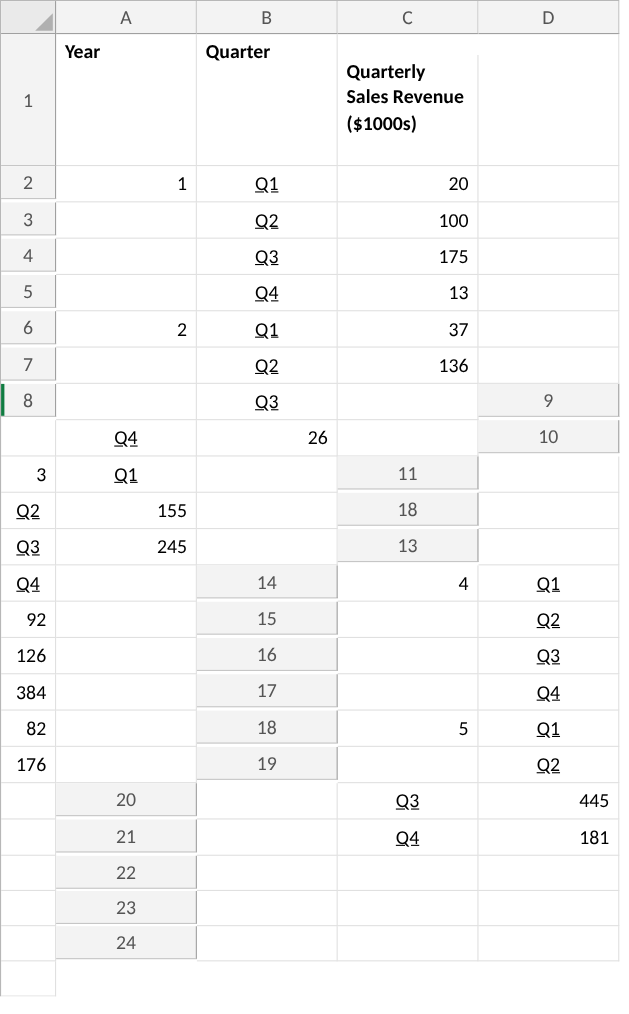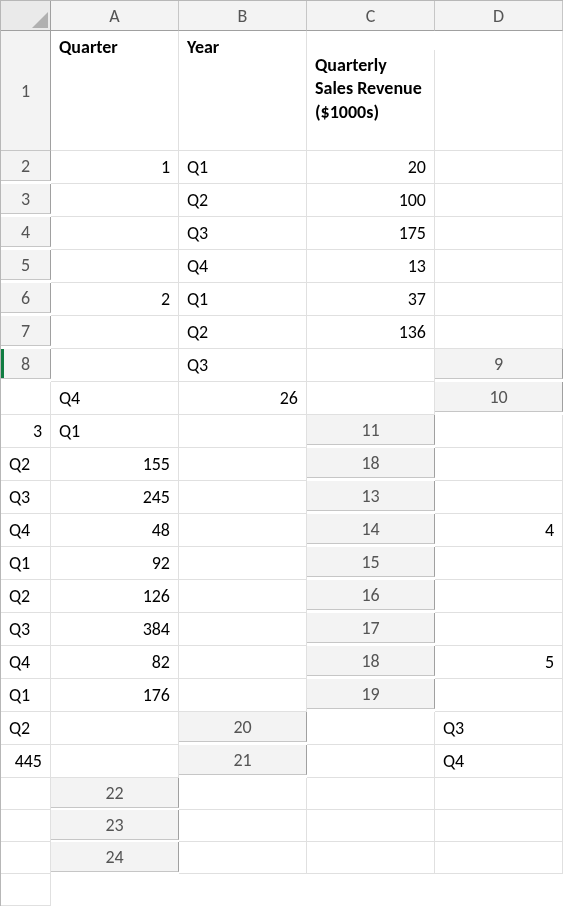--- a/index.html
+++ b/index.html
@@ -77,35 +77,35 @@
     font-size: 18px;
   }
   .row1 .cell, .row1.hdr.row {
     min-height: 120px;
   }
   .row1.hdr.row{
     height:120px;
   }
   .bold { font-weight: 700; }
   .right { text-align: right; justify-content:flex-end; }
-  .center { justify-content:center; }
+  .center { text-align: center; justify-content:center;text-decoration:underline; }
   .wrap { white-space: normal; line-height: 1.3; margin-top: 19px; }
 </style>
 </head>
 <body>
 
 <div class="sheet" id="sheet">
     <div class="hdr corner"></div>
     <div class="hdr col">A</div>
     <div class="hdr col">B</div>
     <div class="hdr col">C</div>
     <div class="hdr col">D</div>
     <div class="hdr row row1">1</div>
+    <div class="cell bold row1">Year</div>
     <div class="cell bold row1">Quarter</div>
-    <div class="cell bold row1">Year</div>
     <div class="cell bold wrap row1">Quarterly Sales Revenue ($1000s)</div>
     <div class="cell row1"></div>
     <div class="hdr row">2</div>
     <div class="cell right">1</div>
     <div class="cell center">Q1</div>
     <div class="cell right">20</div>
     <div class="cell"></div>
     <div class="hdr row">3</div>
     <div class="cell right"></div>
     <div class="cell center">Q2</div>
@@ -150,21 +150,20 @@
     <div class="cell right">155</div>
     <div class="cell"></div>
     <div class="hdr row">18</div>
     <div class="cell right"></div>
     <div class="cell center">Q3</div>
     <div class="cell right">245</div>
     <div class="cell"></div>
     <div class="hdr row">13</div>
     <div class="cell right"></div>
     <div class="cell center">Q4</div>
-    <div class="cell right">48</div>
     <div class="cell"></div>
     <div class="hdr row">14</div>
     <div class="cell right">4</div>
     <div class="cell center">Q1</div>
     <div class="cell right">92</div>
     <div class="cell"></div>
     <div class="hdr row">15</div>
     <div class="cell right"></div>
     <div class="cell center">Q2</div>
     <div class="cell right">126</div>
@@ -189,20 +188,21 @@
     <div class="cell center">Q2</div>
     <div class="cell"></div>
     <div class="hdr row">20</div>
     <div class="cell right"></div>
     <div class="cell center">Q3</div>
     <div class="cell right">445</div>
     <div class="cell"></div>
     <div class="hdr row">21</div>
     <div class="cell right"></div>
     <div class="cell center">Q4</div>
+    <div class="cell right">181</div>
     <div class="cell"></div>
     <div class="hdr row">22</div>
     <div class="cell"></div>
     <div class="cell"></div>
     <div class="cell"></div>
     <div class="cell"></div>
     <div class="hdr row">23</div>
     <div class="cell"></div>
     <div class="cell"></div>
     <div class="cell"></div>

